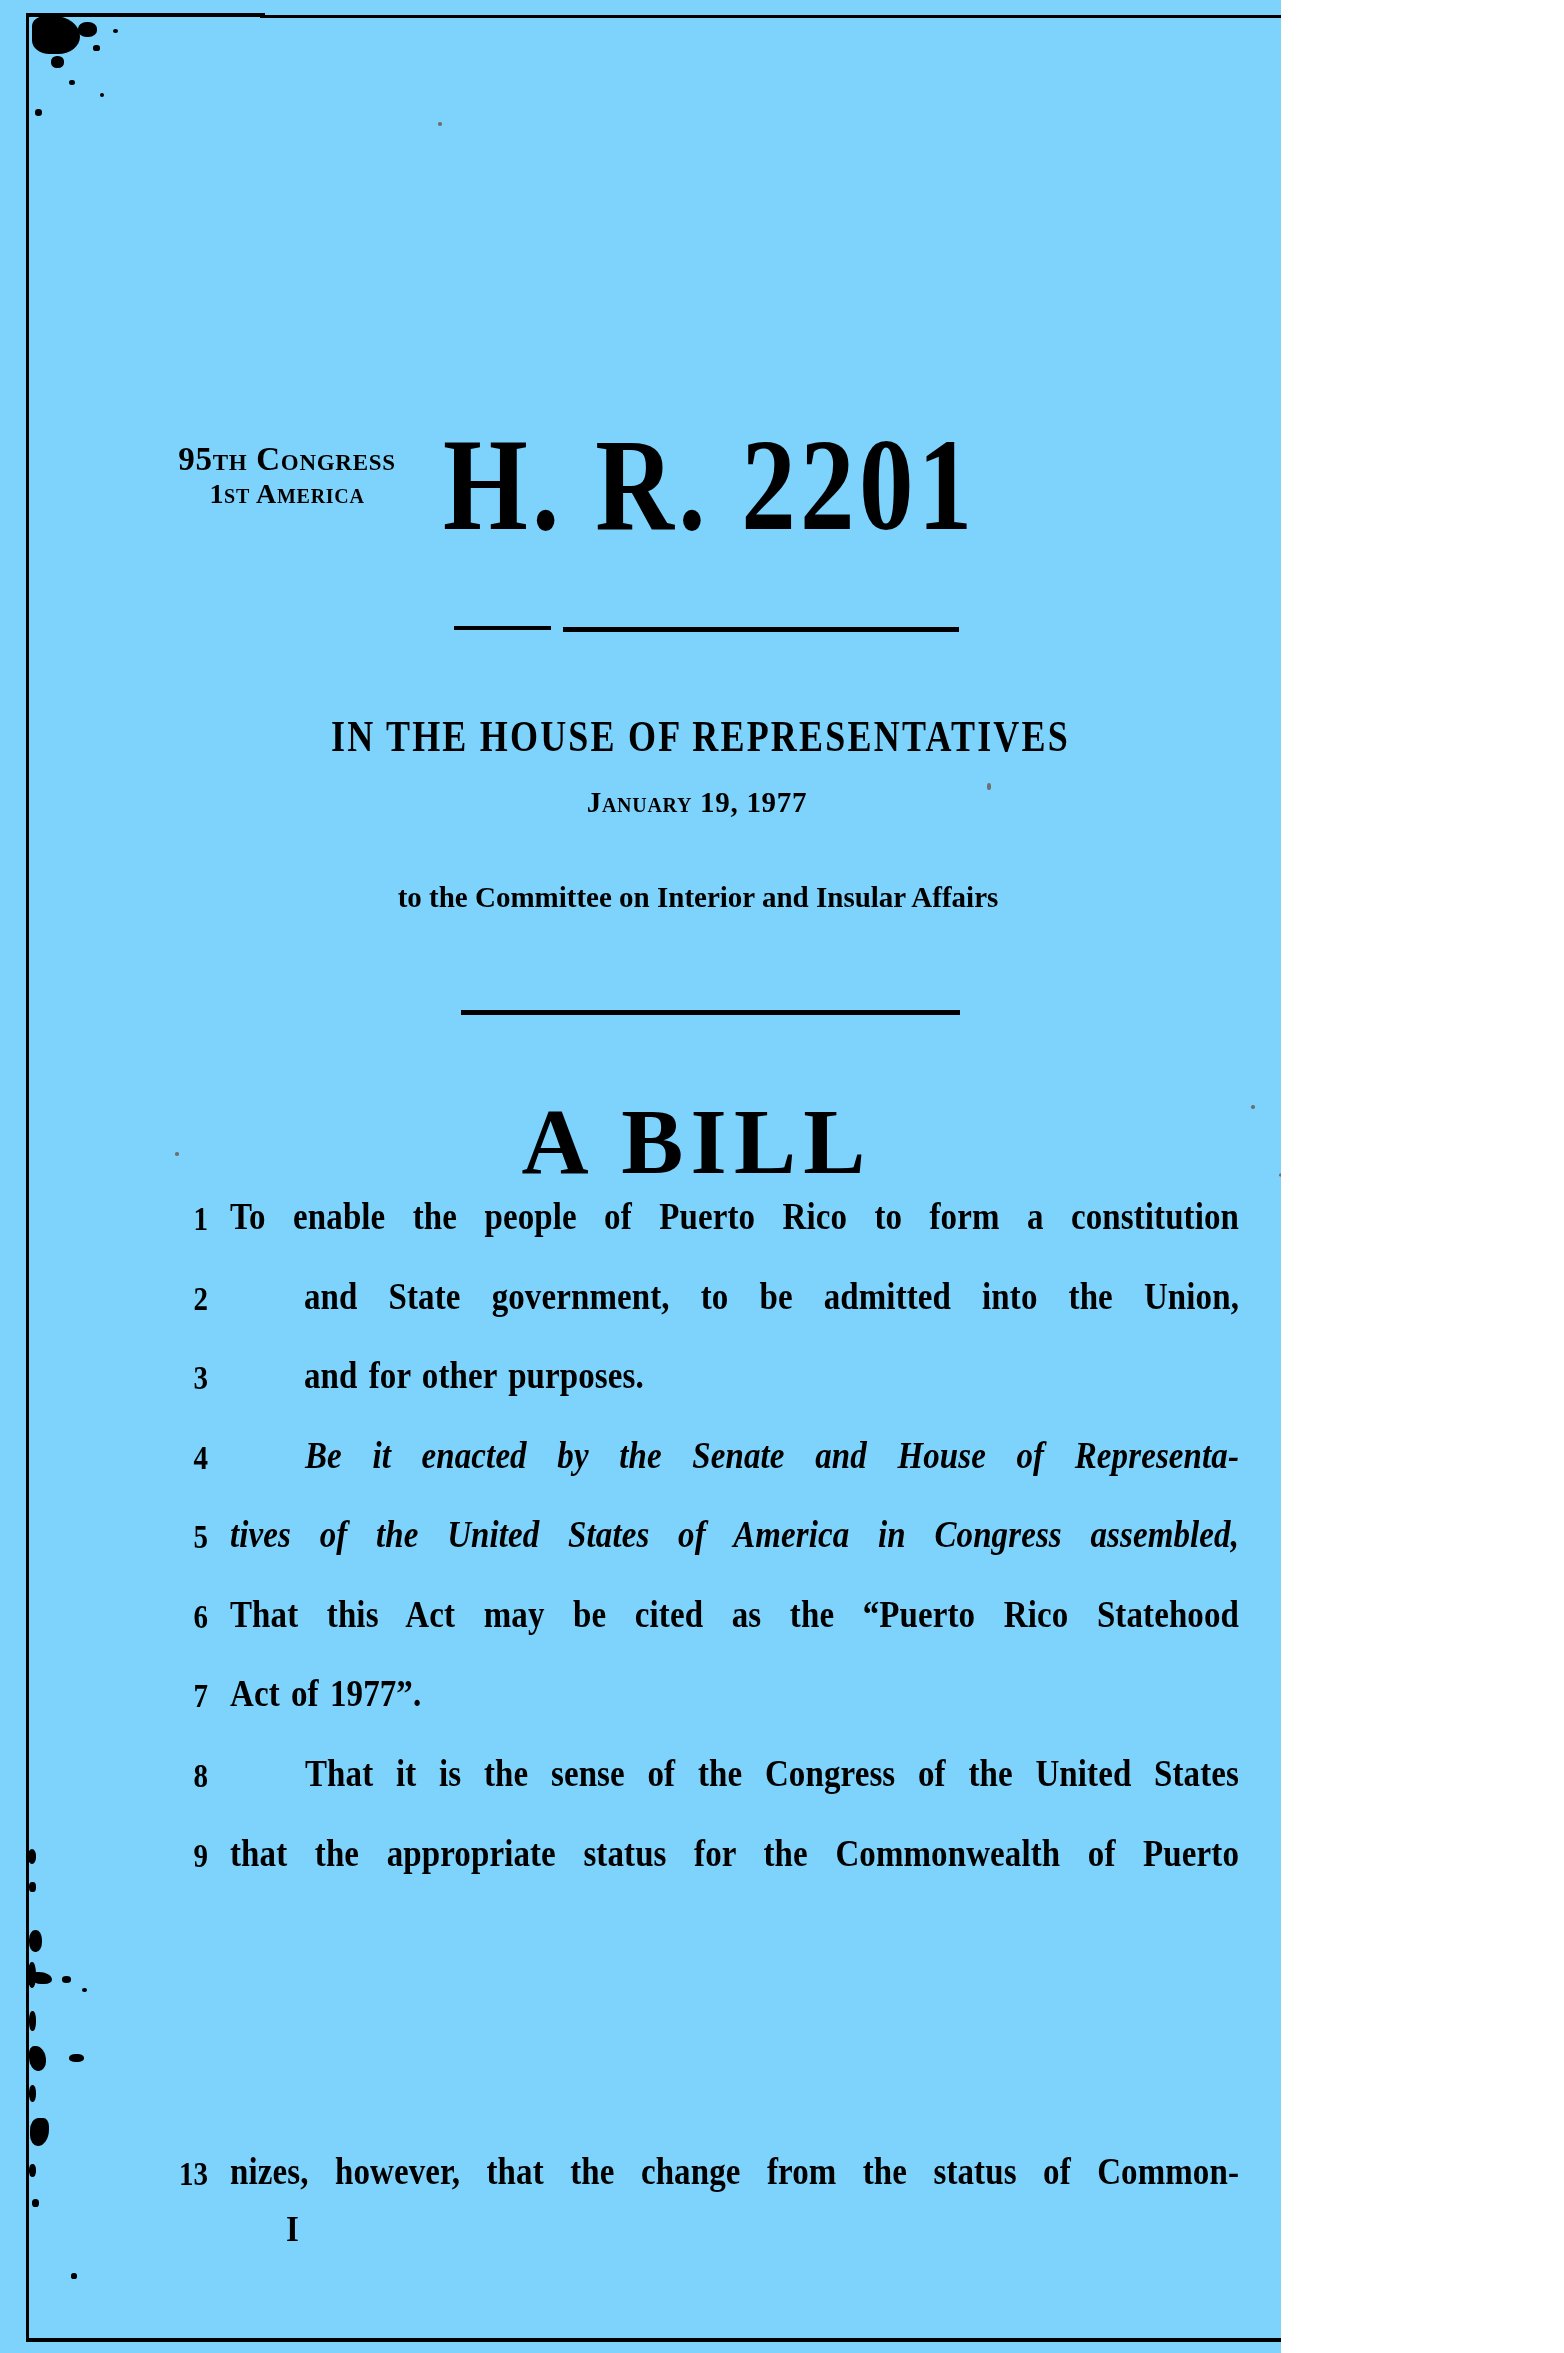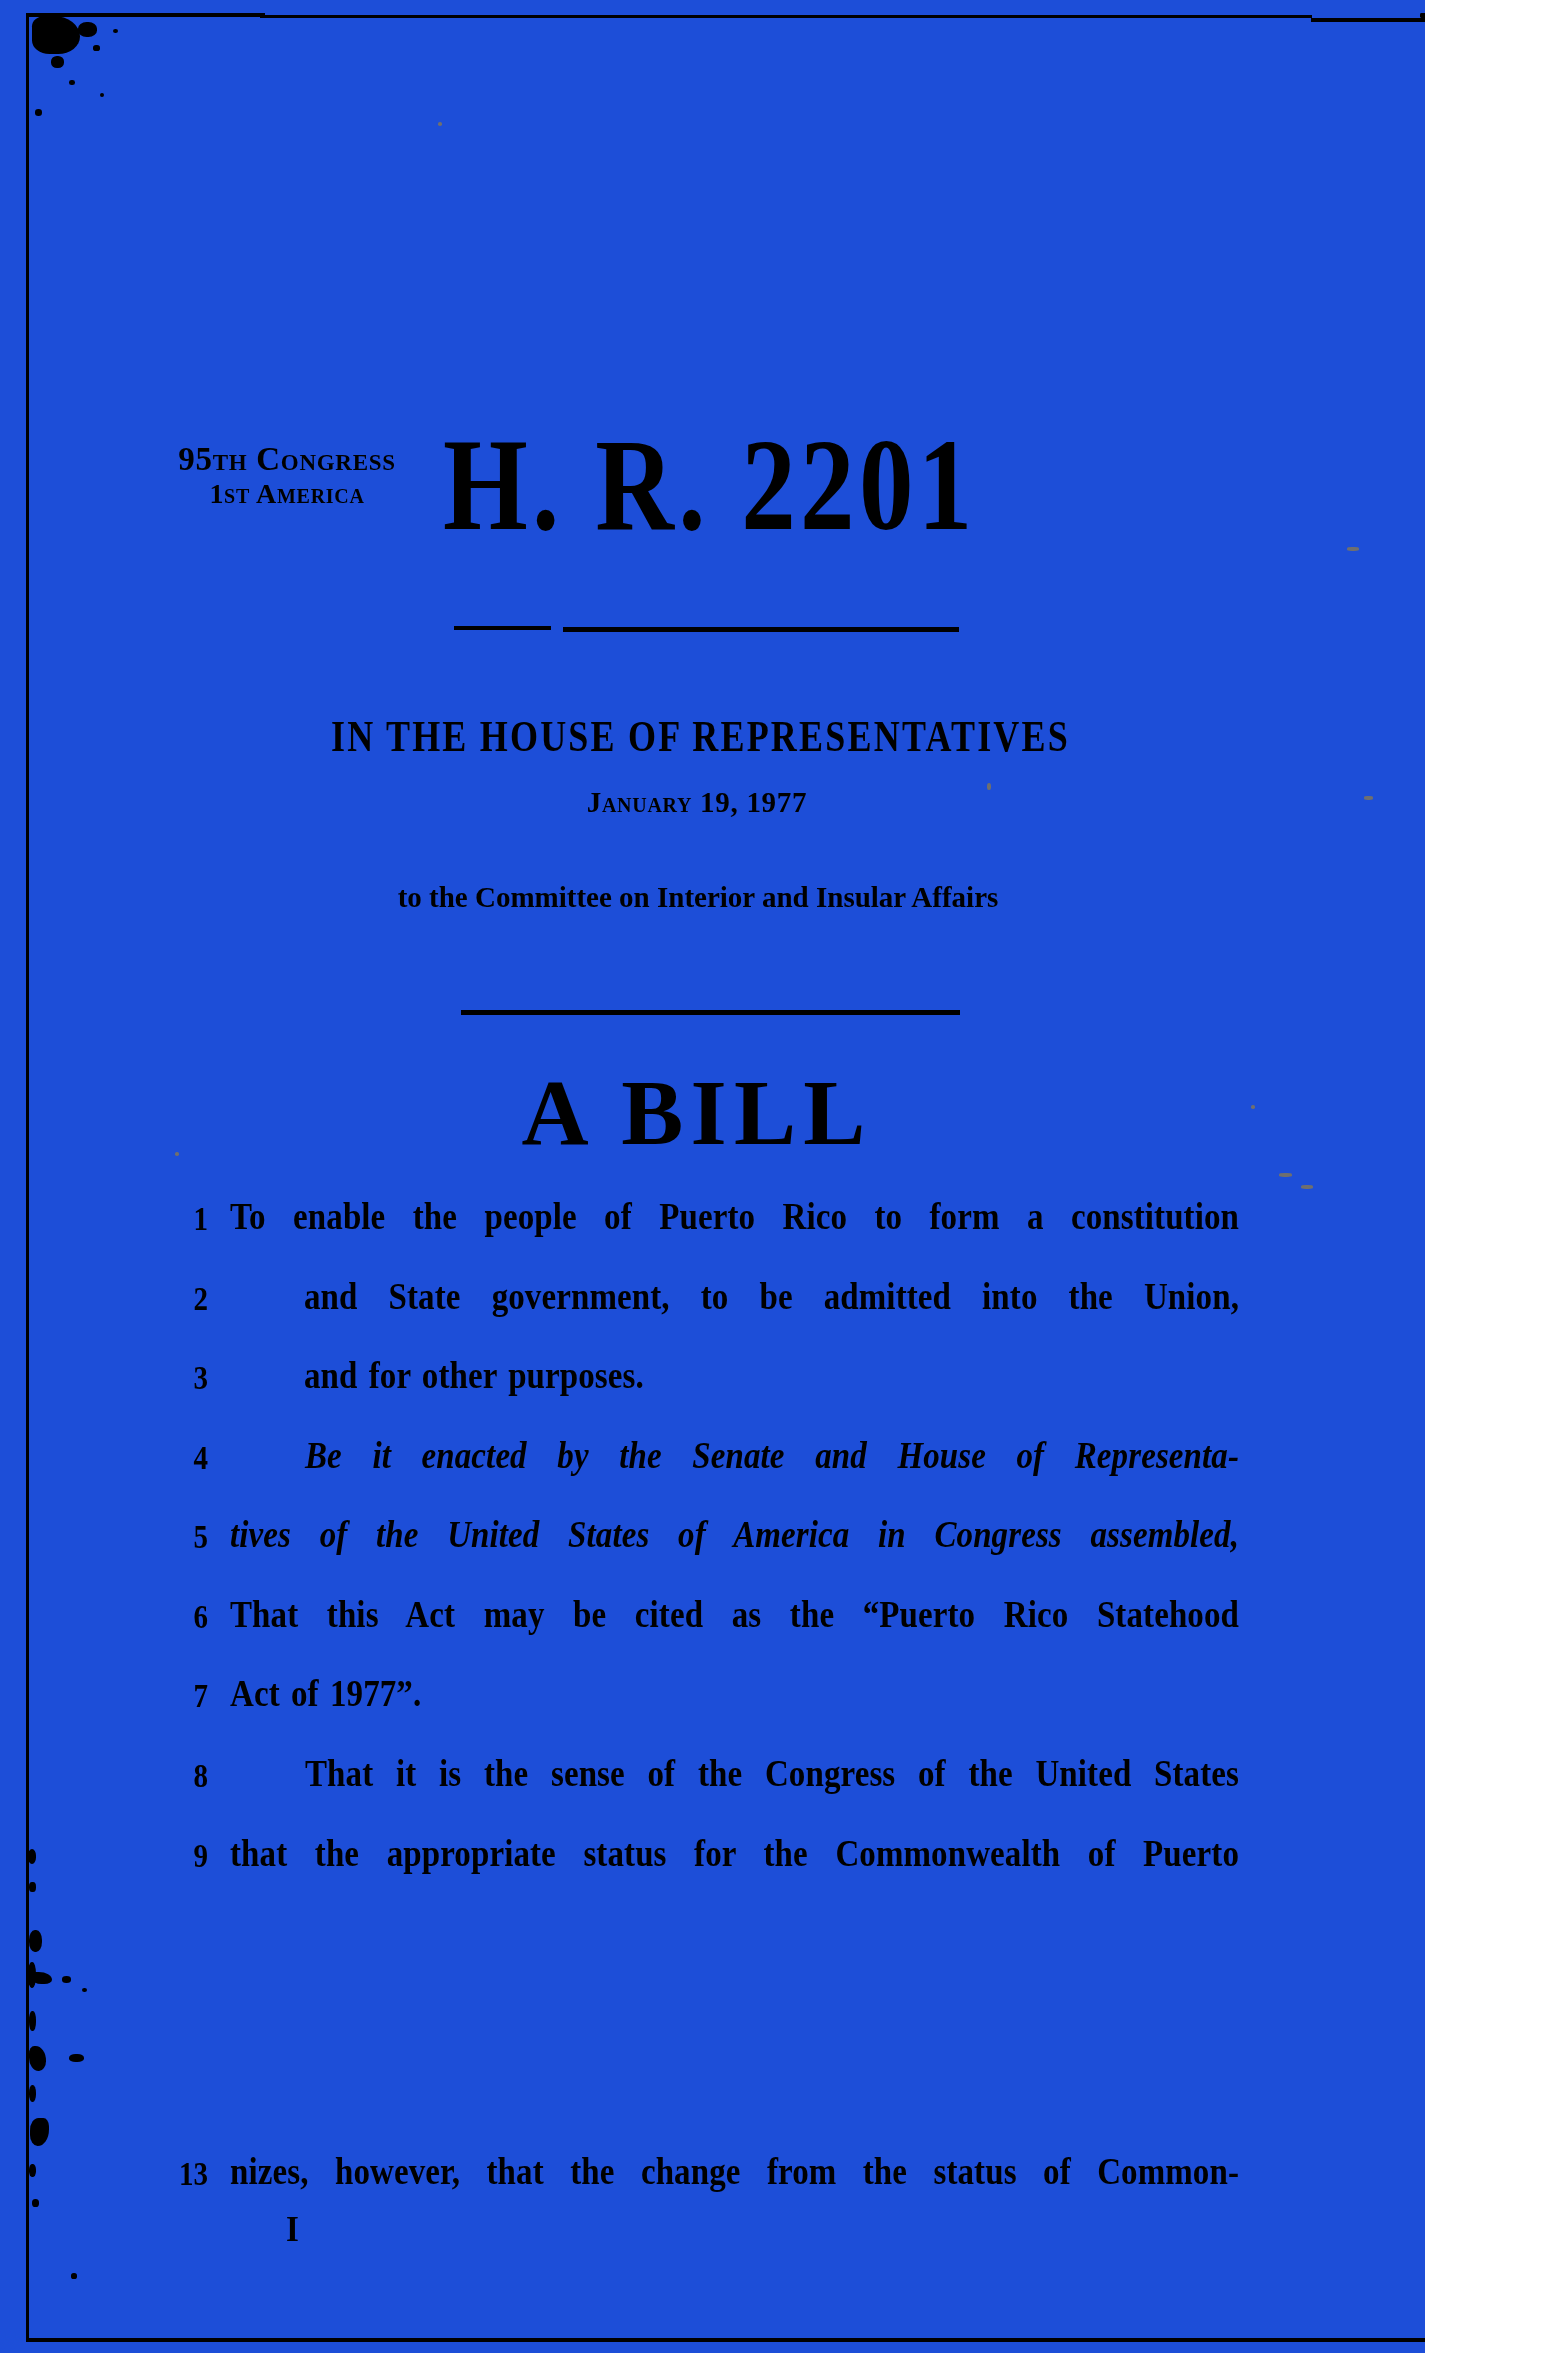--- a/index.html
+++ b/index.html
@@ -1,18 +1,18 @@
 <!DOCTYPE html>
 <html style="font-size:11.6px"><head>
 <meta charset="utf-8">
 <style>
   html,body { margin:0; padding:0; background:#ffffff; }
   .page {
-    position:relative; width:1425px; height:2354px;
-    background:#1d4ed8; color:#000;
+    position:relative; width:1281px; height:2354px;
+    background:#7dd3fc; color:#000;
     font-family:"Liberation Serif","DejaVu Serif",serif;
     overflow:hidden;
   }
   .abs { position:absolute; }
   .frame { position:absolute; background:#000; }
   .sc { font-variant:small-caps; }
 
   
   .congress-block { position:absolute; left:145px; top:443px; width:284px; text-align:center; font-weight:bold; line-height:1.0; }
   .congress-line { font-size:33px; letter-spacing:0.7px; }
@@ -33,21 +33,21 @@
   }
   .sponsor1 {
     position:absolute; left:123px; top:836px; width:1150px; text-align:center;
     font-size:29px; font-weight:bold; line-height:1.1; word-spacing:2.2px; white-space:nowrap;
   }
   .sponsor2 {
     position:absolute; left:123px; top:882px; width:1150px; text-align:center;
     font-size:29px; font-weight:bold; line-height:1.1;
   }
   .abill {
-    position:absolute; left:386px; top:1066px; width:622px; text-align:center;
+    position:absolute; left:386px; top:1095px; width:622px; text-align:center;
     font-size:93px; font-weight:bold; letter-spacing:7.2px; line-height:1; white-space:nowrap;
   }
 
   
   .row { position:absolute; left:0; width:1565px; height:80px; }
   .lnum {
     position:absolute; left:123px; top:6.5px; width:85px; text-align:right;
     font-size:29px; font-weight:bold; line-height:1;
     transform:scaleY(1.15); transform-origin:left top;
   }

